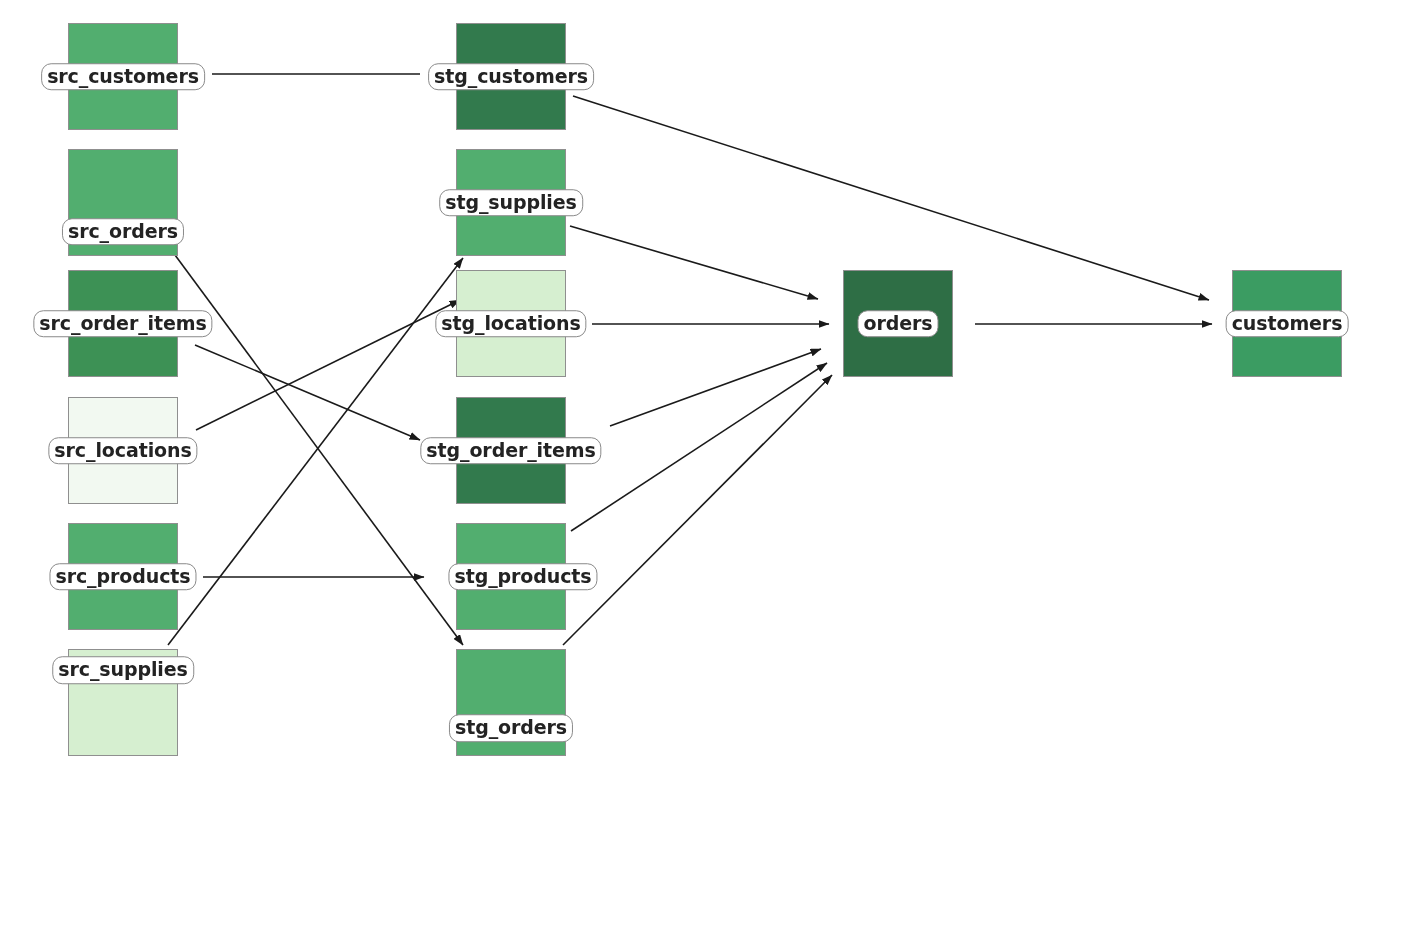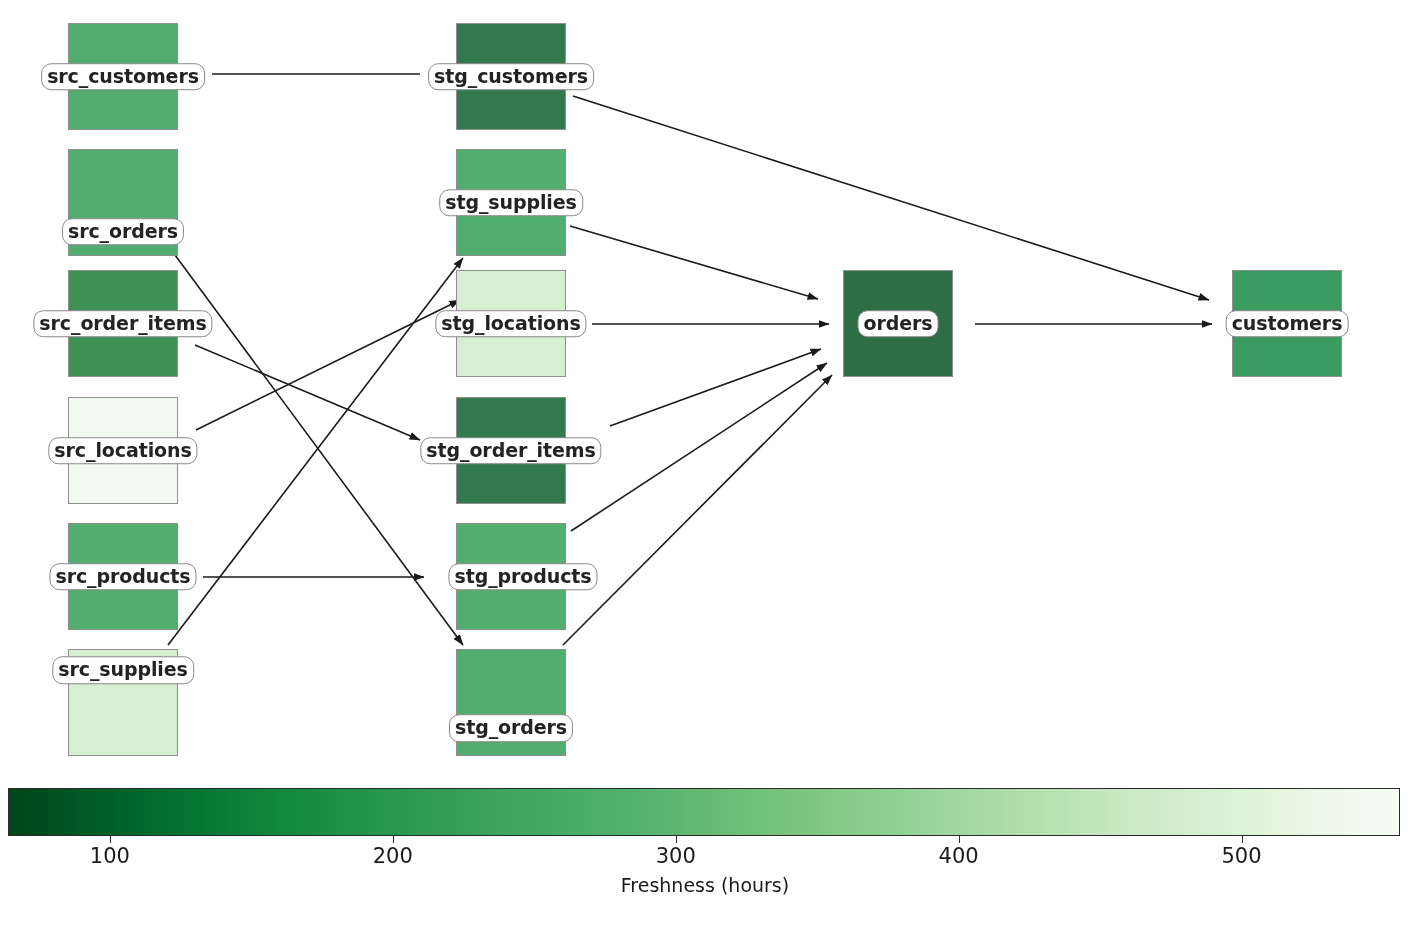--- a/index.html
+++ b/index.html
@@ -123,30 +123,14 @@
         <div class="node-label" style="left: 511px; top: 576.5px; margin-left: 12px;">stg_products</div>
         <div class="node" style="left: 456px; top: 649px; width: 110px; height: 107px; background: rgb(82, 174, 111);"></div>
         <div class="node-label" style="left: 511px; top: 728px;">stg_orders</div>
         <div class="node" style="left: 843px; top: 270px; width: 110px; height: 107px; background: rgb(46, 110, 69);"></div>
         <div class="node-label" style="left: 898px; top: 323.5px;">orders</div>
         <div class="node" style="left: 1232px; top: 270px; width: 110px; height: 107px; background: rgb(59, 156, 98);"></div>
         <div class="node-label" style="left: 1287px; top: 323.5px;">customers</div>
       </div>
   </div>
 
-  <div id="colorbar-wrap">
-    <div id="colorbar"></div>
-    <div id="cb-ticks">
-        <div class="cb-tick" style="left: 109.854px;"></div>
-        <div class="cb-ticklabel" style="left: 109.854px;">100</div>
-        <div class="cb-tick" style="left: 392.78px;"></div>
-        <div class="cb-ticklabel" style="left: 392.78px;">200</div>
-        <div class="cb-tick" style="left: 675.707px;"></div>
-        <div class="cb-ticklabel" style="left: 675.707px;">300</div>
-        <div class="cb-tick" style="left: 958.634px;"></div>
-        <div class="cb-ticklabel" style="left: 958.634px;">400</div>
-        <div class="cb-tick" style="left: 1241.56px;"></div>
-        <div class="cb-ticklabel" style="left: 1241.56px;">500</div>
-      </div>
-    <div id="cb-title">Freshness (hours)</div>
-  </div>
 
 </div>
 
 </body></html>

